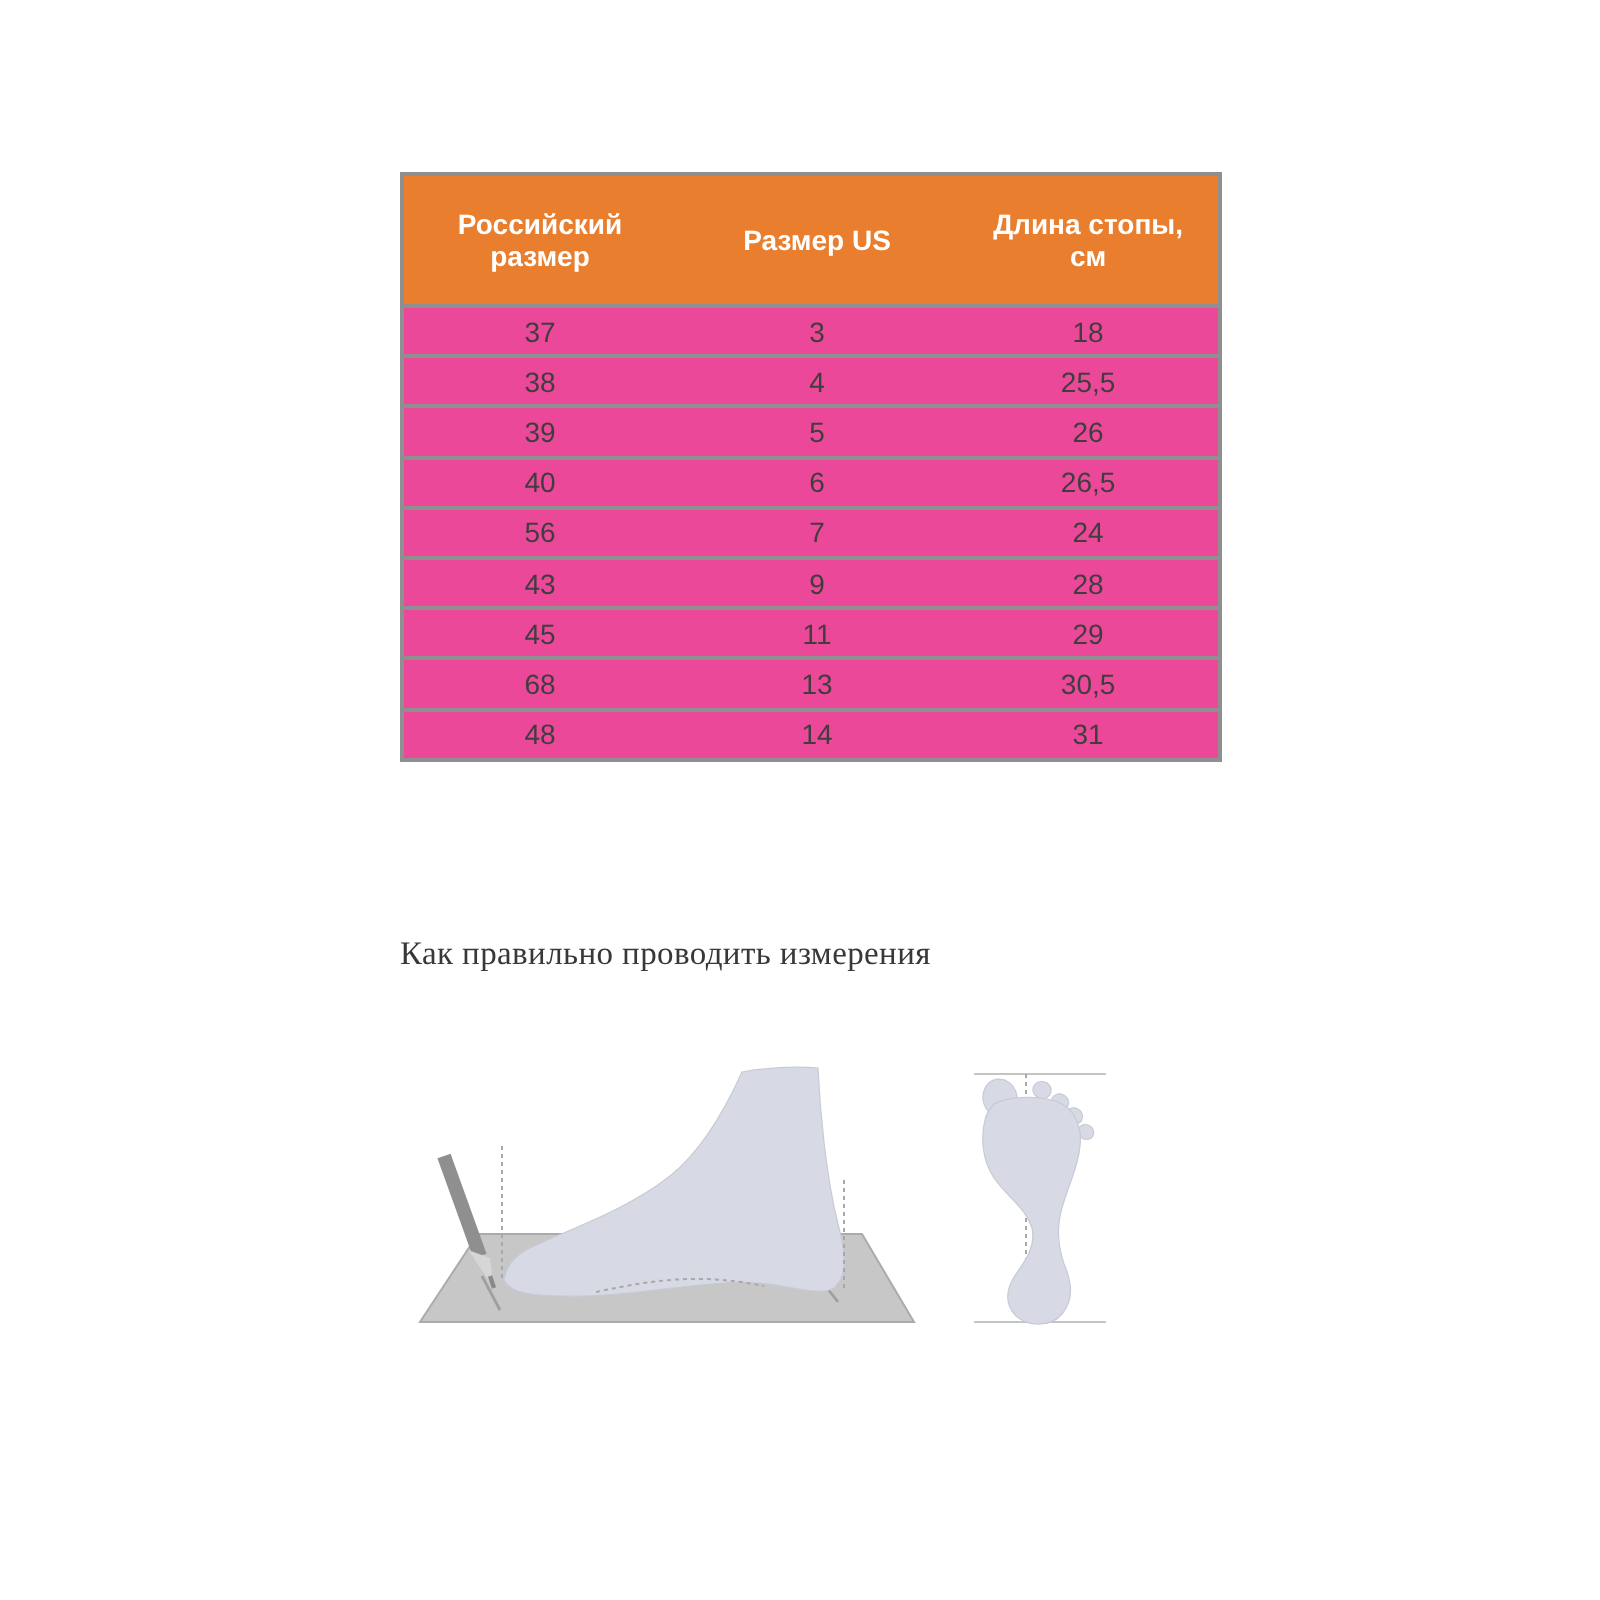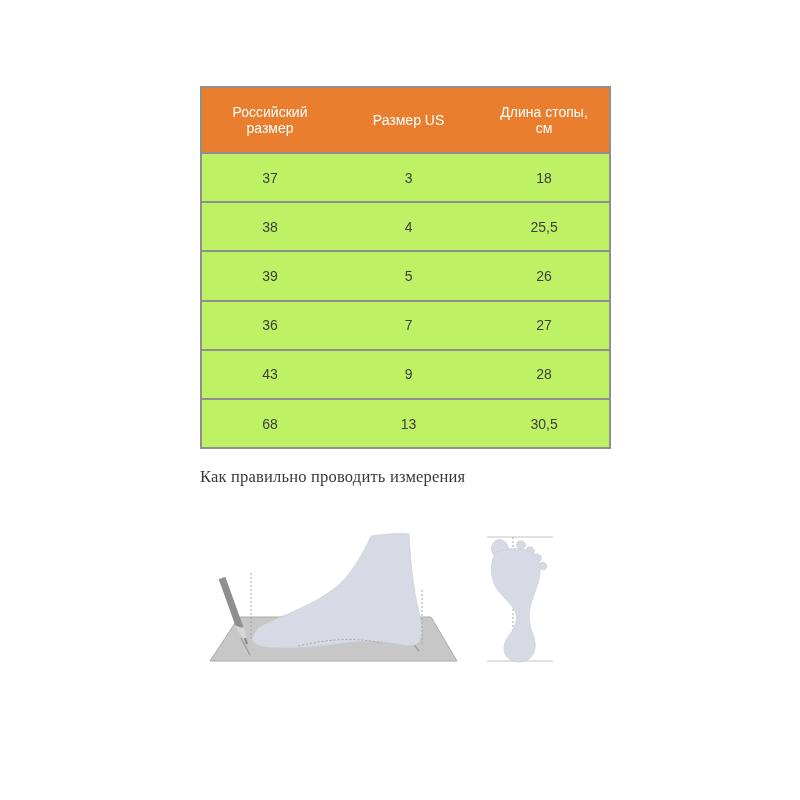--- a/index.html
+++ b/index.html
@@ -22,26 +22,26 @@
   .size-table{
     position:absolute;left:200px;top:86px;width:411px;
     border-collapse:collapse;table-layout:fixed;
     border:2px solid var(--border);
   }
   .size-table col.c1{width:33.5%;}
   .size-table col.c2{width:34.5%;}
   .size-table col.c3{width:32%;}
   .size-table th{
     background:var(--header-bg);color:var(--header-text);
-    font-size:14px;font-weight:normal;height:24px;text-align:center;
+    font-size:14px;font-weight:bold;height:24px;text-align:center;
     border-bottom:2px solid var(--border);padding:16px;
   }
   .size-table td{
     font-size:14px;color:var(--cell-text);height:23.2px;text-align:center;
-    border-bottom:2px solid var(--border);padding:12px;background:#bef264;
+    border-bottom:2px solid var(--border);padding:0;background:#ec4899;
   }
   .measure-heading{
     position:absolute;left:200px;top:467px;margin:0;
     font-size:16.5px;font-weight:500;color:var(--heading-text);
     letter-spacing:0.2px;
     font-family:Liberation Serif, serif;
   }
   .illustration{position:absolute;left:185px;top:500px;width:380px;height:180px;}
   .illustration svg{display:block;}
   .sheet{fill:var(--sheet-fill);stroke:#ababab;stroke-width:1;}
@@ -79,33 +79,48 @@
         <td>38</td>
         <td>4</td>
         <td>25,5</td>
       </tr>
       <tr>
         <td>39</td>
         <td>5</td>
         <td>26</td>
       </tr>
       <tr>
-        <td>36</td>
+        <td>40</td>
+        <td>6</td>
+        <td>26,5</td>
+      </tr>
+      <tr>
+        <td>56</td>
         <td>7</td>
-        <td>27</td>
+        <td>24</td>
       </tr>
       <tr>
         <td>43</td>
         <td>9</td>
         <td>28</td>
       </tr>
       <tr>
+        <td>45</td>
+        <td>11</td>
+        <td>29</td>
+      </tr>
+      <tr>
         <td>68</td>
         <td>13</td>
         <td>30,5</td>
+      </tr>
+      <tr>
+        <td>48</td>
+        <td>14</td>
+        <td>31</td>
       </tr>
     </tbody>
 </table>
 
 <h2 class="measure-heading">Как правильно проводить измерения</h2>
 
 <div class="illustration">
   <svg viewBox="185 500 380 180" width="380" height="180" aria-hidden="true">
 
     <polygon class="sheet" points="210,661 239,617 431,617 457,661"></polygon>

